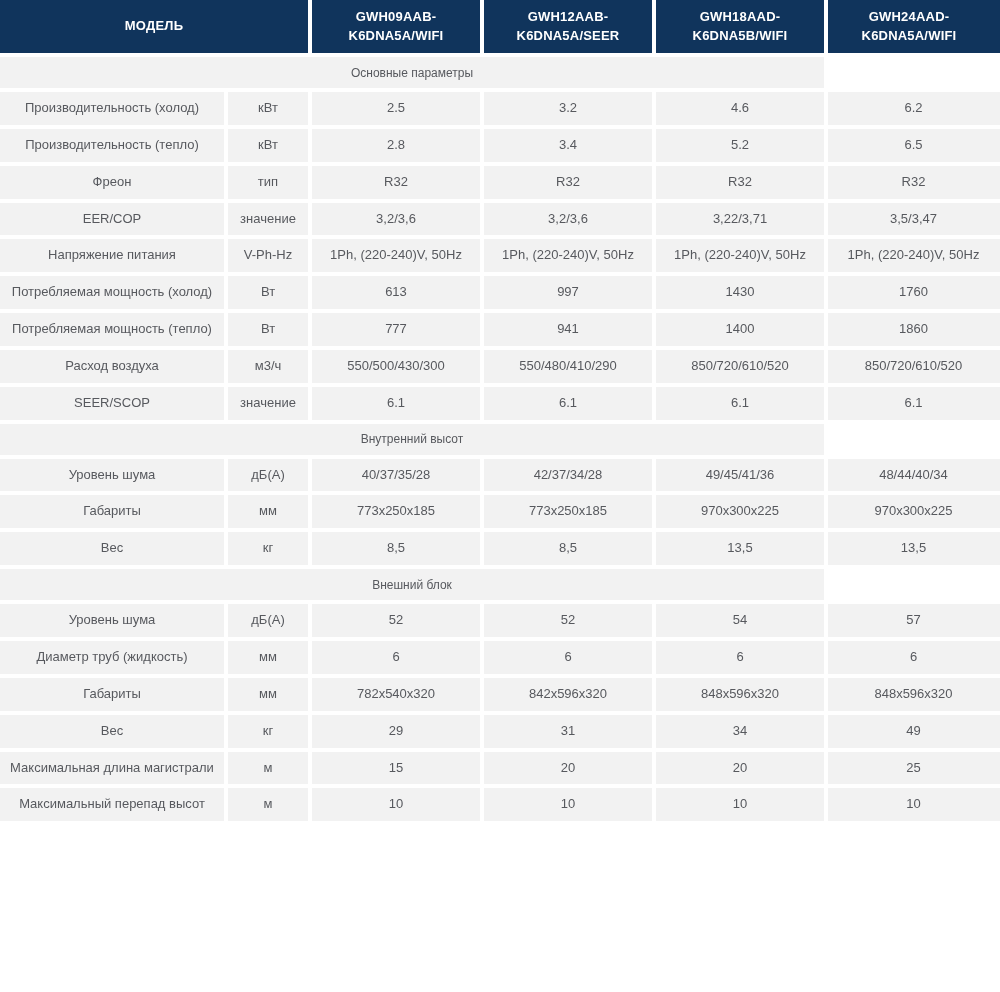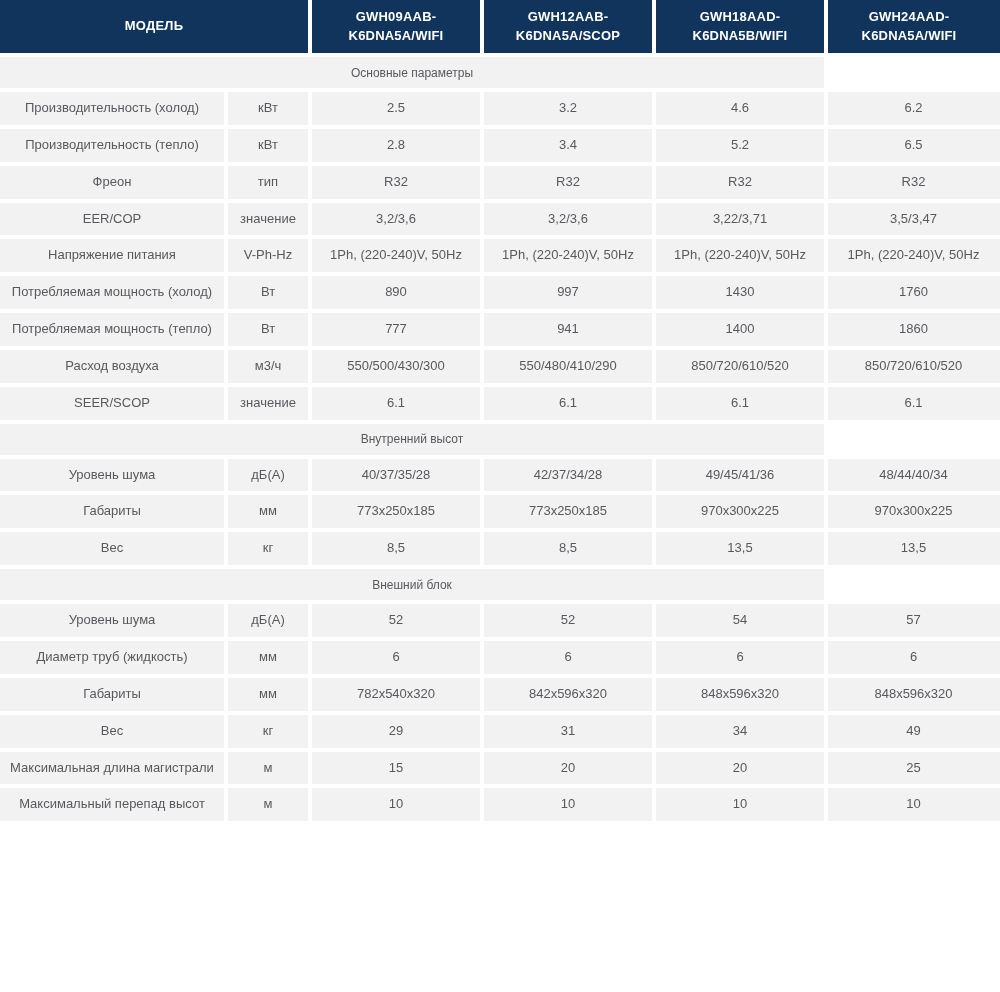--- a/index.html
+++ b/index.html
@@ -70,21 +70,21 @@
       <col style="width:84px">
       <col style="width:172px">
       <col style="width:172px">
       <col style="width:172px">
       <col style="width:172px">
     </colgroup>
     <thead>
       <tr class="head">
         <th colspan="2" class="model-col">МОДЕЛЬ</th>
         <th>GWH09AAB-K6DNA5A/WIFI</th>
-        <th>GWH12AAB-K6DNA5A/SCOP</th>
+        <th>GWH12AAB-K6DNA5A/SEER</th>
         <th>GWH18AAD-K6DNA5B/WIFI</th>
         <th>GWH24AAD-K6DNA5A/WIFI</th>
       </tr>
     </thead>
     <tbody id="tbody">
         <tr class="section">
           <td colspan="5" class="section-title">Основные параметры</td>
           <td class="blank"></td>
         </tr>
         <tr class="data">
@@ -123,21 +123,21 @@
           <td class="param">Напряжение питания</td>
           <td class="unit">V-Ph-Hz</td>
           <td class="value">1Ph, (220-240)V, 50Hz</td>
           <td class="value">1Ph, (220-240)V, 50Hz</td>
           <td class="value">1Ph, (220-240)V, 50Hz</td>
           <td class="value">1Ph, (220-240)V, 50Hz</td>
         </tr>
         <tr class="data">
           <td class="param">Потребляемая мощность (холод)</td>
           <td class="unit">Вт</td>
-          <td class="value">890</td>
+          <td class="value">613</td>
           <td class="value">997</td>
           <td class="value">1430</td>
           <td class="value">1760</td>
         </tr>
         <tr class="data">
           <td class="param">Потребляемая мощность (тепло)</td>
           <td class="unit">Вт</td>
           <td class="value">777</td>
           <td class="value">941</td>
           <td class="value">1400</td>

